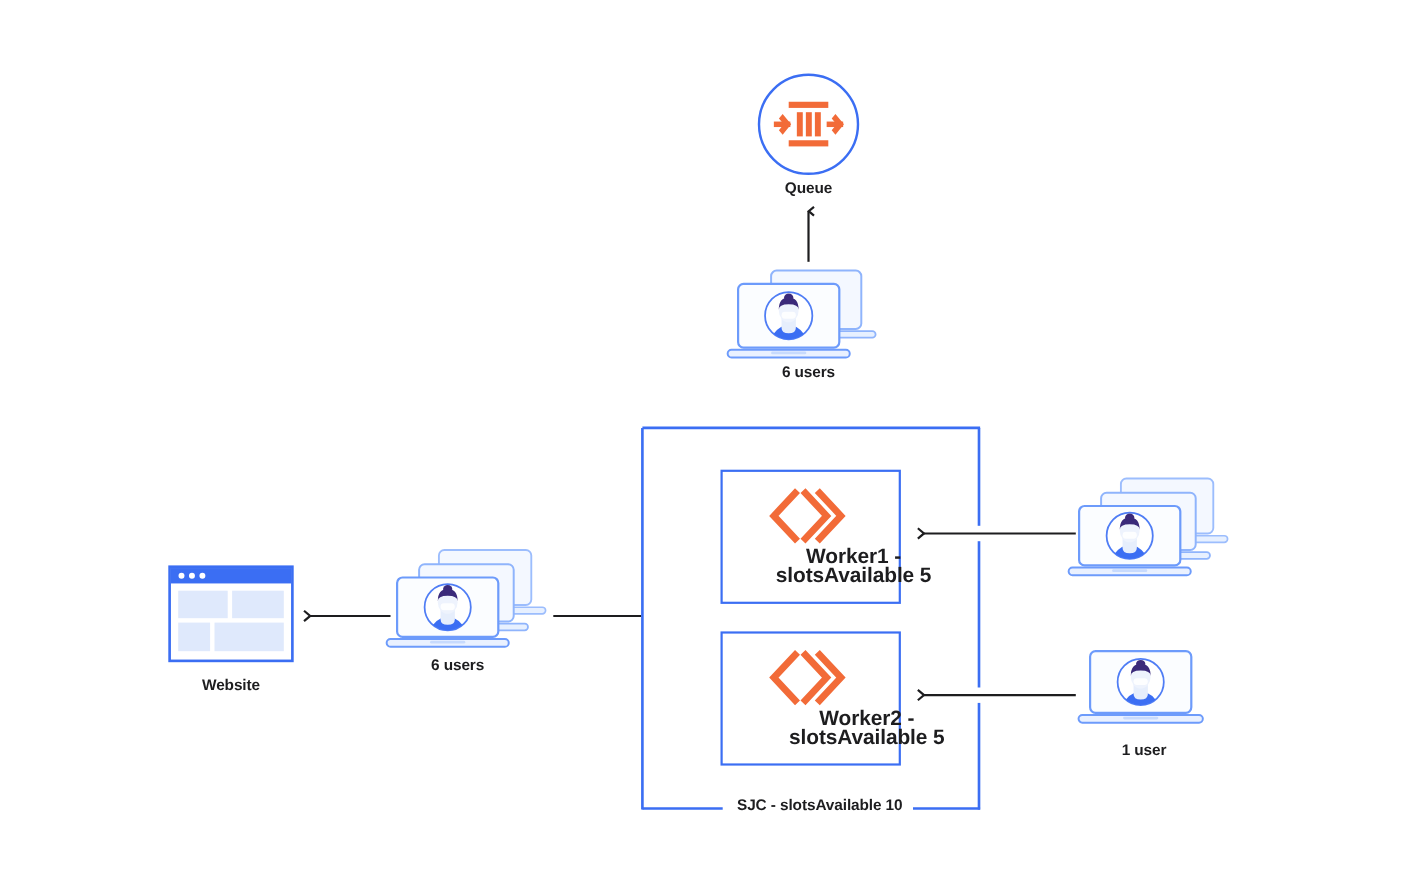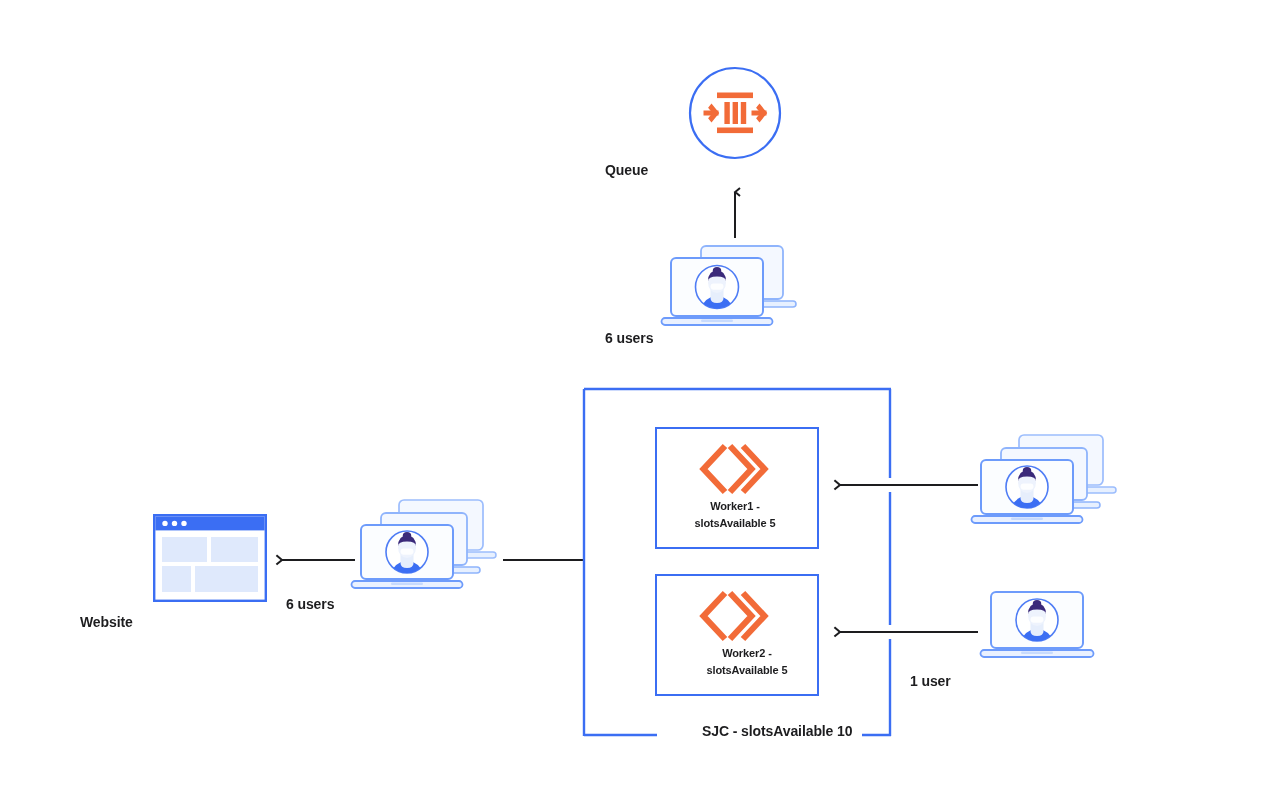--- a/index.html
+++ b/index.html
@@ -19,35 +19,37 @@
     left: 0; top: 0;
     width: 1280px;
     height: 810px;
   }
   .node {
     position: absolute;
   }
   .caption {
     position: absolute;
     width: 260px;
+    text-align: center;
     font-size: 14px;
     font-weight: bold;
     color: #1d1d1f;
     letter-spacing: -0.1px;
     line-height: 16px;
   }
   .worker-label {
     position: absolute;
     width: 160px;
     text-align: center;
-    font-size: 11px;
+    font-size: 19px;
     font-weight: bold;
     color: #1d1d1f;
     line-height: 17px;
     letter-spacing: -0.1px;
+    padding-left: 41px;
   }
   .region-label {
     position: absolute;
     font-size: 14px;
     font-weight: bold;
     color: #1d1d1f;
     letter-spacing: -0.1px;
     background: #ffffff;
     padding: 0 10px;
     white-space: nowrap;
@@ -97,21 +99,21 @@
     <line x1="9" y1="9" x2="9" y2="356" stroke="#3b6ef3" stroke-width="2.4"></line>
 
     <line x1="315" y1="9" x2="315" y2="98" stroke="#3b6ef3" stroke-width="2.4"></line>
     <line x1="315" y1="112" x2="315" y2="245" stroke="#3b6ef3" stroke-width="2.4"></line>
     <line x1="315" y1="259" x2="315" y2="356" stroke="#3b6ef3" stroke-width="2.4"></line>
 
     <line x1="9" y1="355" x2="82" y2="355" stroke="#3b6ef3" stroke-width="2.4"></line>
     <line x1="243" y1="355" x2="316" y2="355" stroke="#3b6ef3" stroke-width="2.4"></line>
   </svg>
 
-  <div class="region-label" style="left:692px; top:723px;">SJC - slotsAvailable 10</div>
+  <div class="region-label" style="left:660px; top:723px;">SJC - slotsAvailable 10</div>
 
   <svg class="node" style="left:688px; top:66px; width:94px; height:94px;" viewBox="0 0 94 94">
     <circle cx="47" cy="47" r="45" fill="#ffffff" stroke="#3b6ef3" stroke-width="2.2"></circle>
 
     <rect x="29" y="26.5" width="36" height="5.6" fill="#f26b38"></rect>
 
     <rect x="29" y="61.5" width="36" height="5.6" fill="#f26b38"></rect>
 
     <rect x="36.4" y="36" width="5.4" height="22" fill="#f26b38"></rect>
     <rect x="44.6" y="36" width="5.4" height="22" fill="#f26b38"></rect>

